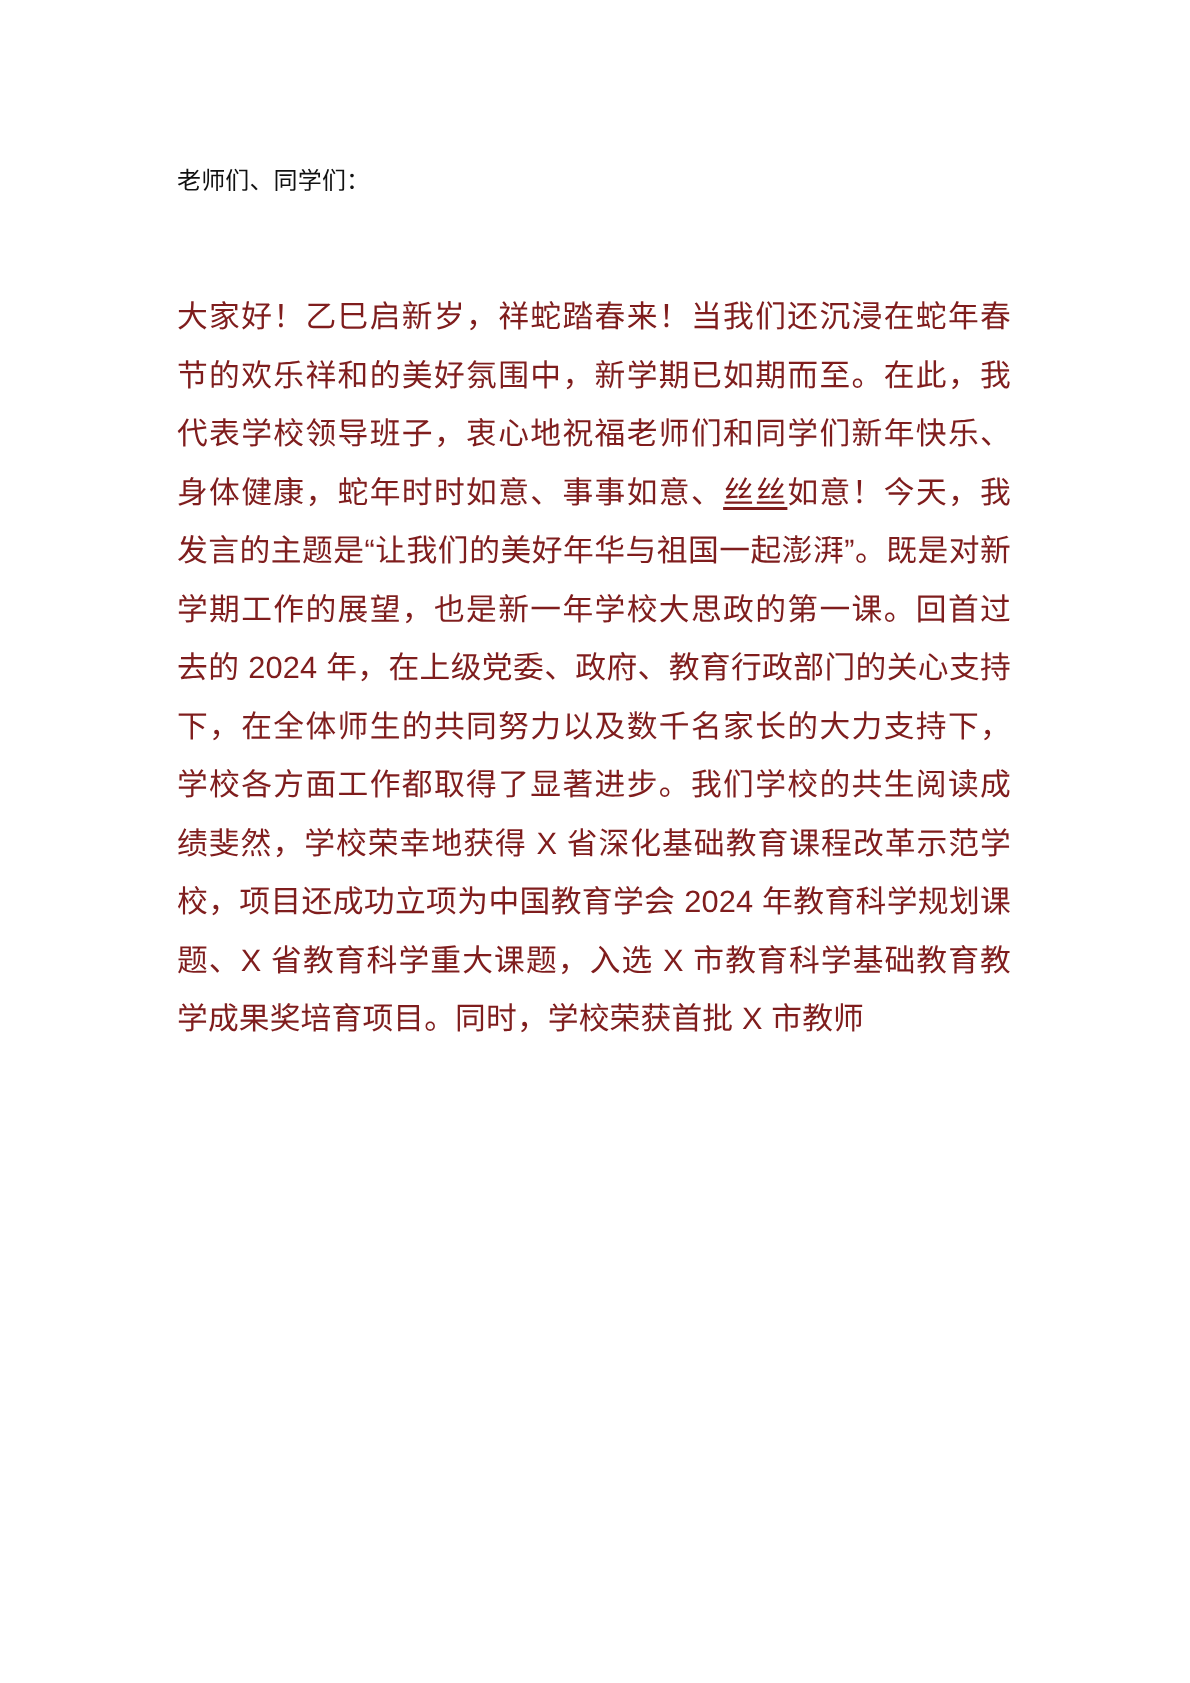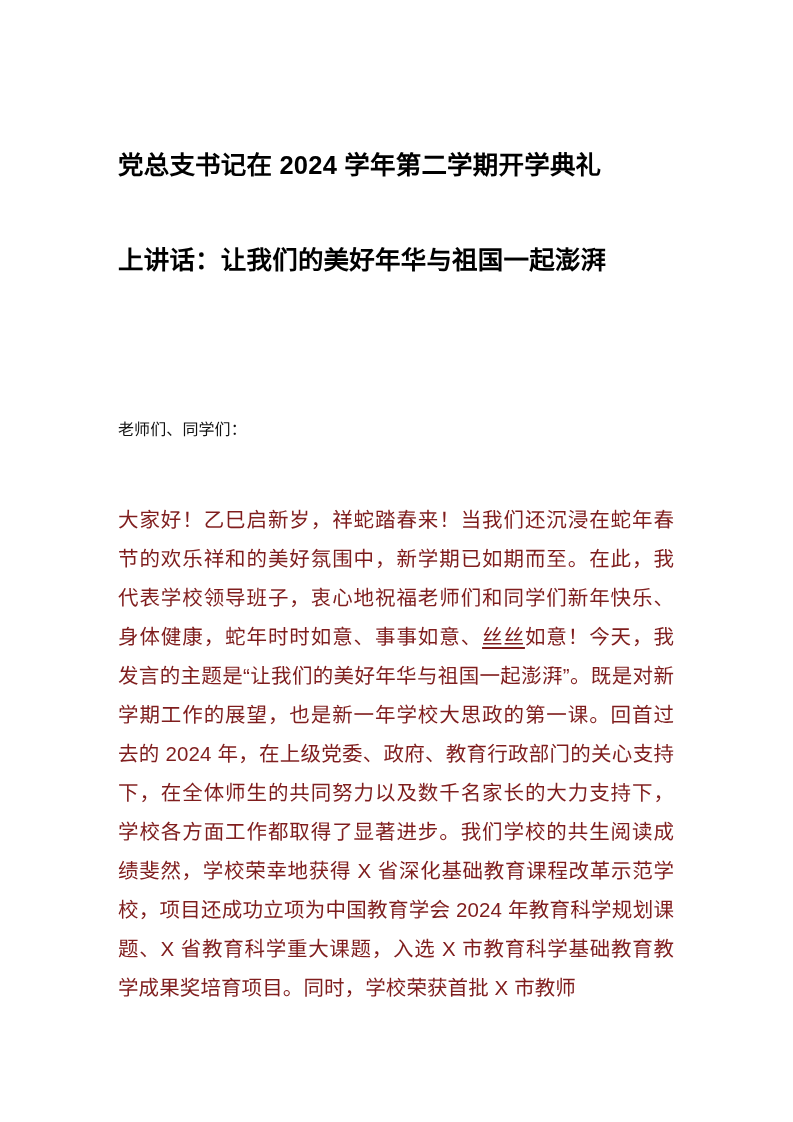--- a/index.html
+++ b/index.html
@@ -70,21 +70,19 @@
     text-decoration-thickness: 1.5px;
     text-underline-offset: 3px;
   }
 </style>
 </head>
 <body>
 
 <div class="page">
   <div class="content">
 
-    <h1 class="doc-title">党总支书记在 2024 学年第二学期开学典礼
-上讲话：让我们的美好年华与祖国一起澎湃</h1>
 
     <p class="salutation">老师们、同学们：</p>
 
     <p class="body-para"><span>大家好！乙巳启新岁，祥蛇踏春来！当我们还沉浸在蛇年春节的欢乐祥和的美好氛围中，新学期已如期而至。在此，我代表学校领导班子，衷心地祝福老师们和同学们新年快乐、身体健康，蛇年时时如意、事事如意、</span><span class="marked">丝丝</span><span>如意！今天，我发言的主题是“让我们的美好年华与祖国一起澎湃”。既是对新学期工作的展望，也是新一年学校大思政的第一课。回首过去的 2024 年，在上级党委、政府、教育行政部门的关心支持下，在全体师生的共同努力以及数千名家长的大力支持下，学校各方面工作都取得了显著进步。我们学校的共生阅读成绩斐然，学校荣幸地获得 X 省深化基础教育课程改革示范学校，项目还成功立项为中国教育学会 2024 年教育科学规划课题、X 省教育科学重大课题，入选 X 市教育科学基础教育教学成果奖培育项目。同时，学校荣获首批 X 市教师</span></p>
 
   </div>
 </div>
 
 </body></html>

